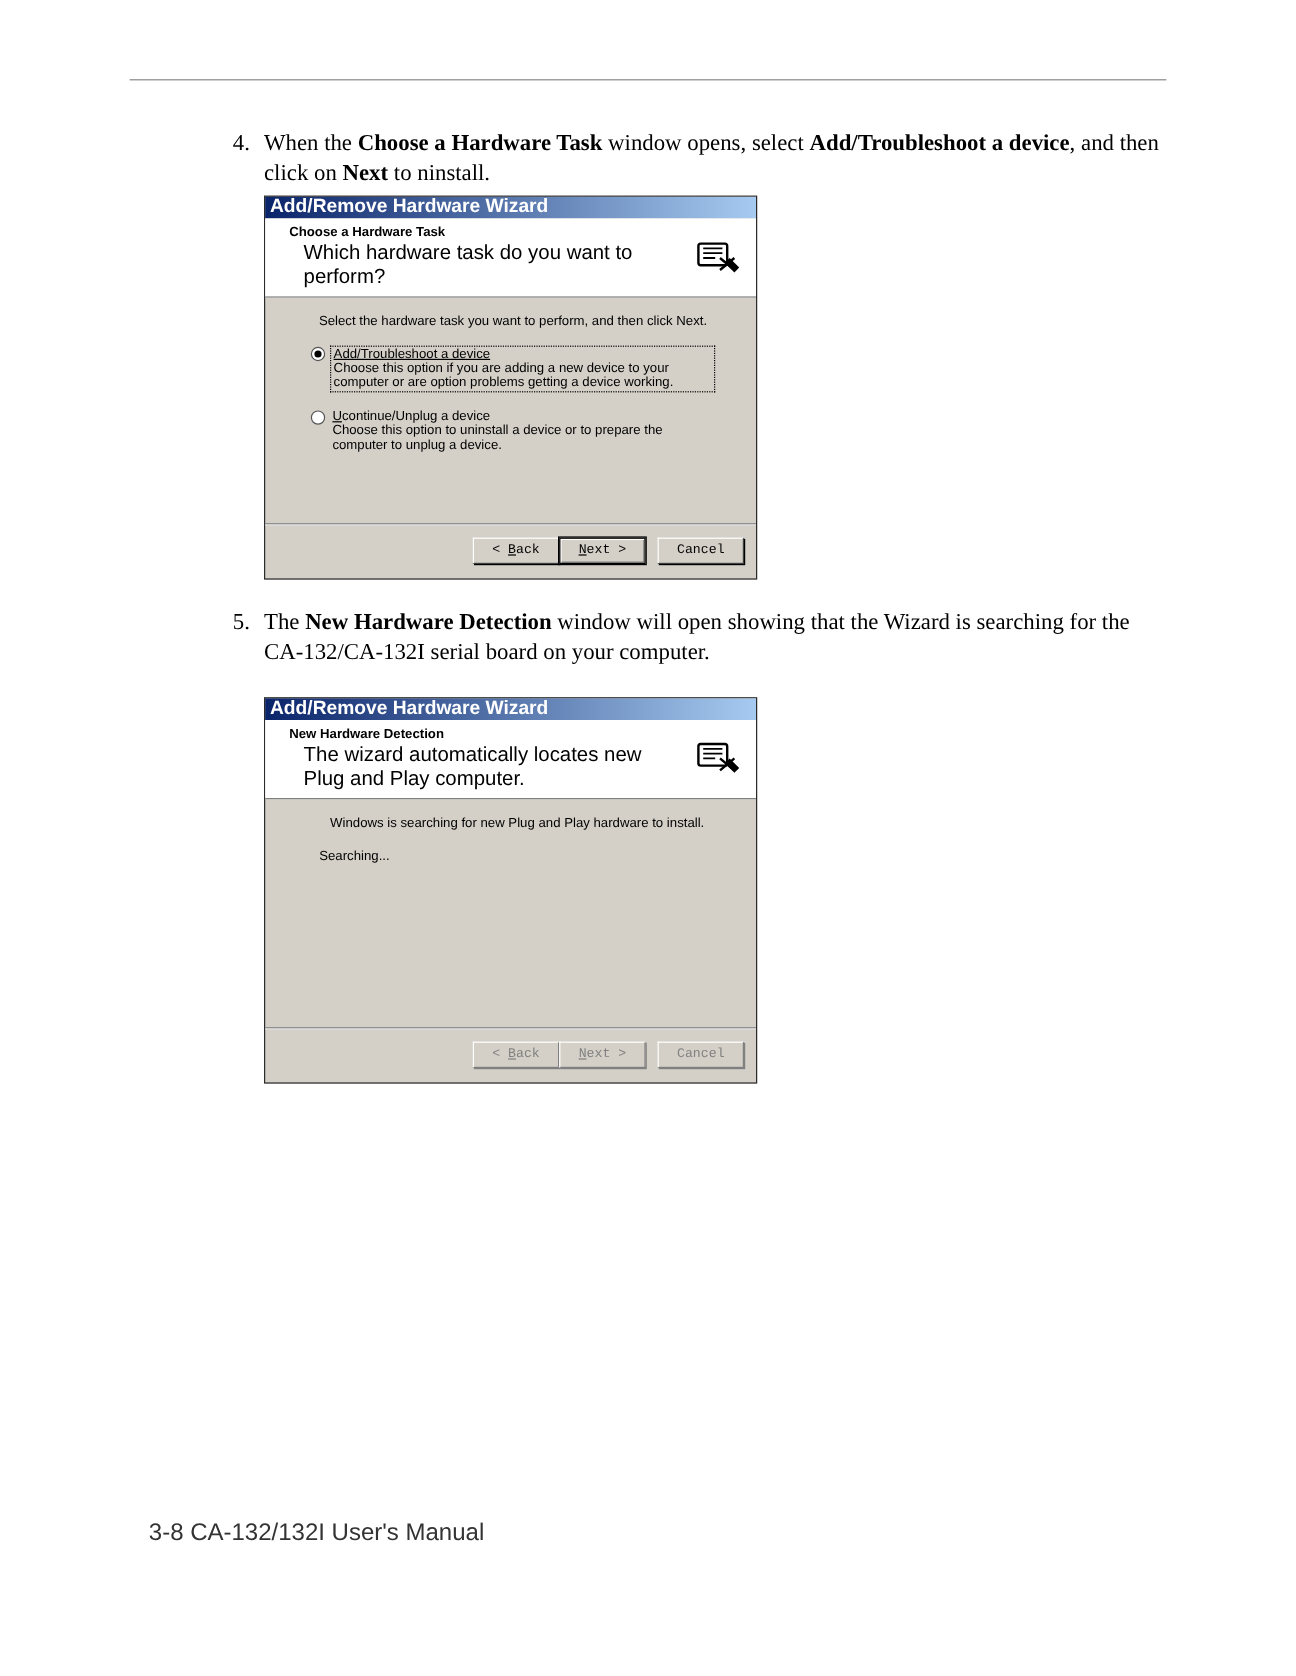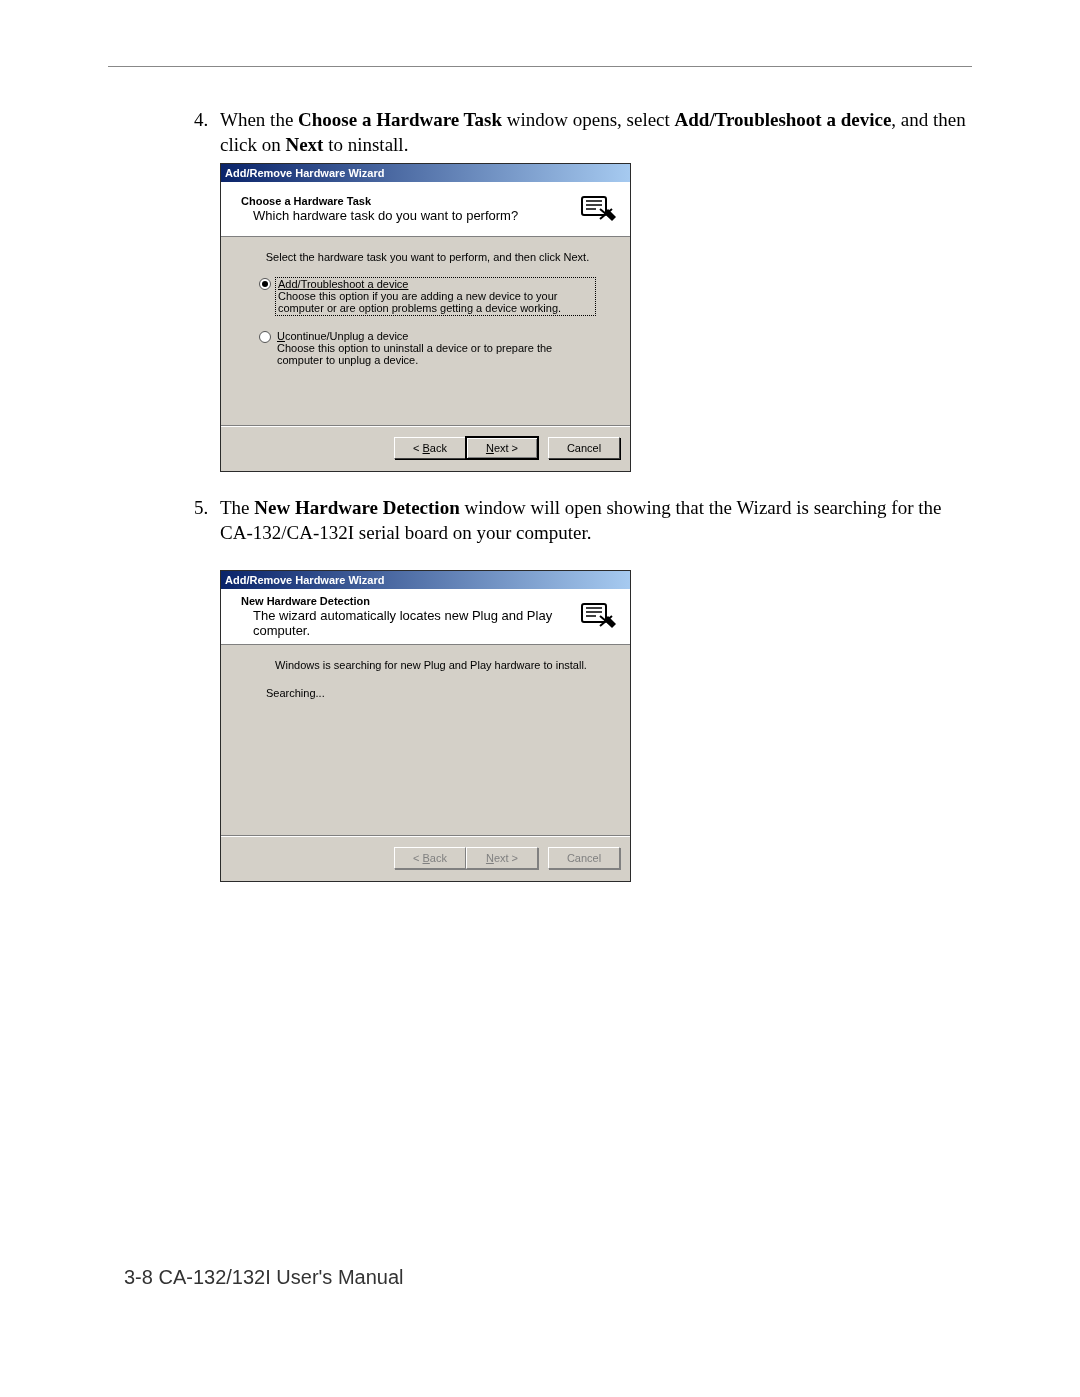--- a/index.html
+++ b/index.html
@@ -45,37 +45,37 @@
     background: #d4d0c8;
     font-family: Tahoma, Arial, sans-serif;
     font-size: 11px;
     margin-left: 26px;
     margin-bottom: 24px;
   }
   .wiz-title {
     background: linear-gradient(to right, #0a246a, #a6caf0);
     color: #fff;
     font-weight: bold;
-    font-size: 11px;
+    font-size: 16px;
     padding: 2px 4px;
     height: 18px;
     line-height: 14px;
   }
   .wiz-head {
     background: #fff;
     border-bottom: 1px solid #808080;
     padding: 6px 10px 6px 20px;
     display: flex;
     align-items: center;
     min-height: 55px;
     position: relative;
   }
   .wiz-head-text { flex: 1; }
   .wiz-head-title { font-weight: bold; font-size: 11px; }
-  .wiz-head-sub { font-size: 13px; padding-left: 12px; margin-top: 1px; }
+  .wiz-head-sub { font-size: 17px; padding-left: 12px; margin-top: 1px; }
   .wiz-icon {
     width: 40px; height: 40px;
     flex: 0 0 40px;
     margin-left: 8px;
   }
   .wiz-body {
     padding: 14px 34px 8px 38px;
     min-height: 188px;
   }
   .wiz-body-tall { min-height: 190px; padding-left: 45px; }
@@ -117,20 +117,21 @@
 
   .wiz-sep {
     height: 2px;
     background: #808080;
     border-bottom: 1px solid #fff;
     margin: 0;
   }
   .wiz-foot {
     padding: 10px 10px 12px 0;
     text-align: right;
+    font-family: Liberation Mono, monospace;
   }
   .wbtn {
     display: inline-block;
     width: 72px;
     height: 22px;
     line-height: 20px;
     text-align: center;
     background: #d4d0c8;
     border: 1px solid #000;
     border-top-color: #fff;

